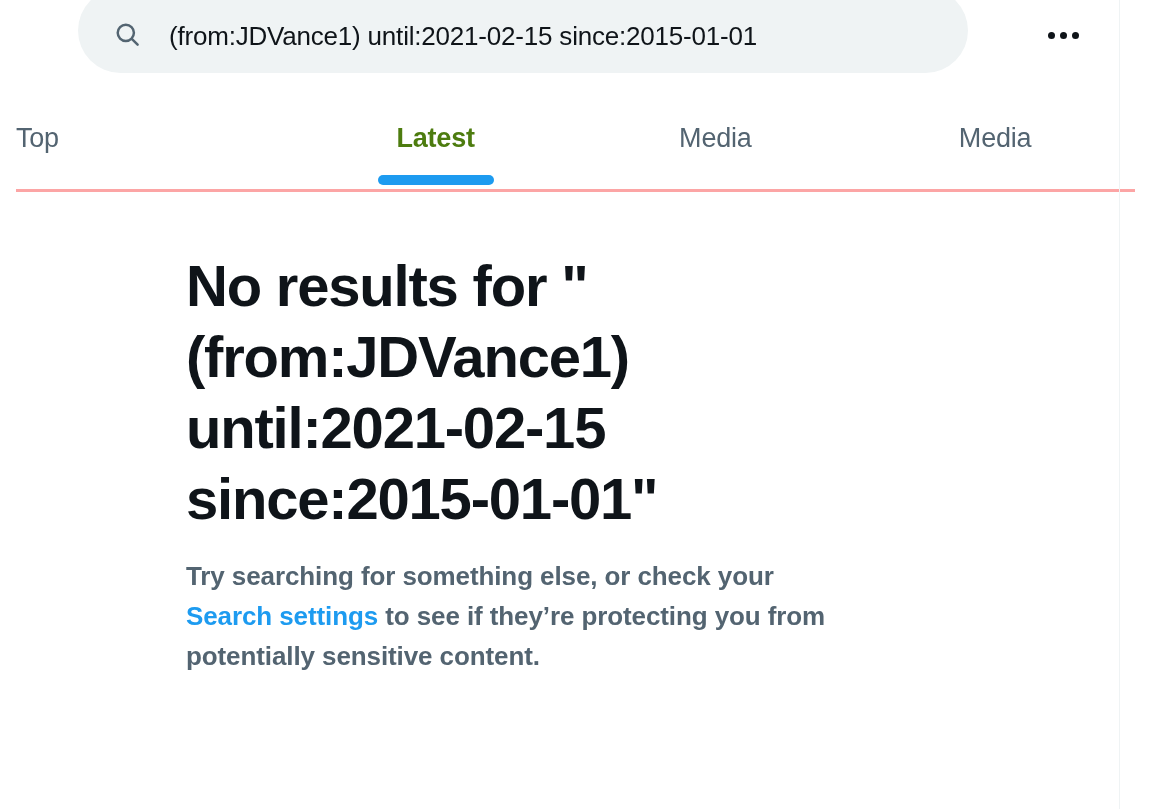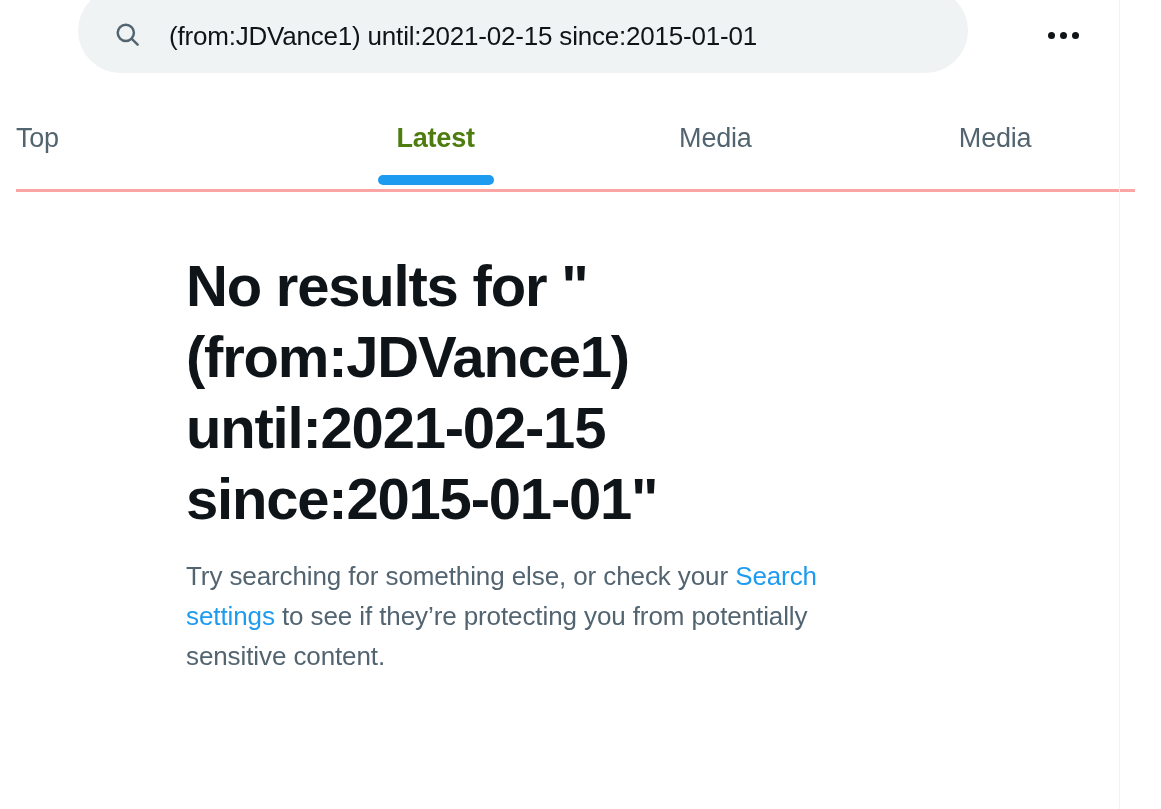--- a/index.html
+++ b/index.html
@@ -177,21 +177,21 @@
     color: #0f1419;
     letter-spacing: -1.2px;
     word-break: break-word;
     margin-bottom: 22px;
   }
 
   .empty-body {
     font-size: 26px;
     line-height: 40px;
     color: #536471;
-    font-weight: 400;
+    font-weight: 700;
     letter-spacing: -0.1px;
     max-width: 660px;
   }
 
   .empty-body a {
     color: #1d9bf0;
     text-decoration: none;
     cursor: pointer;
   }
 </style>

